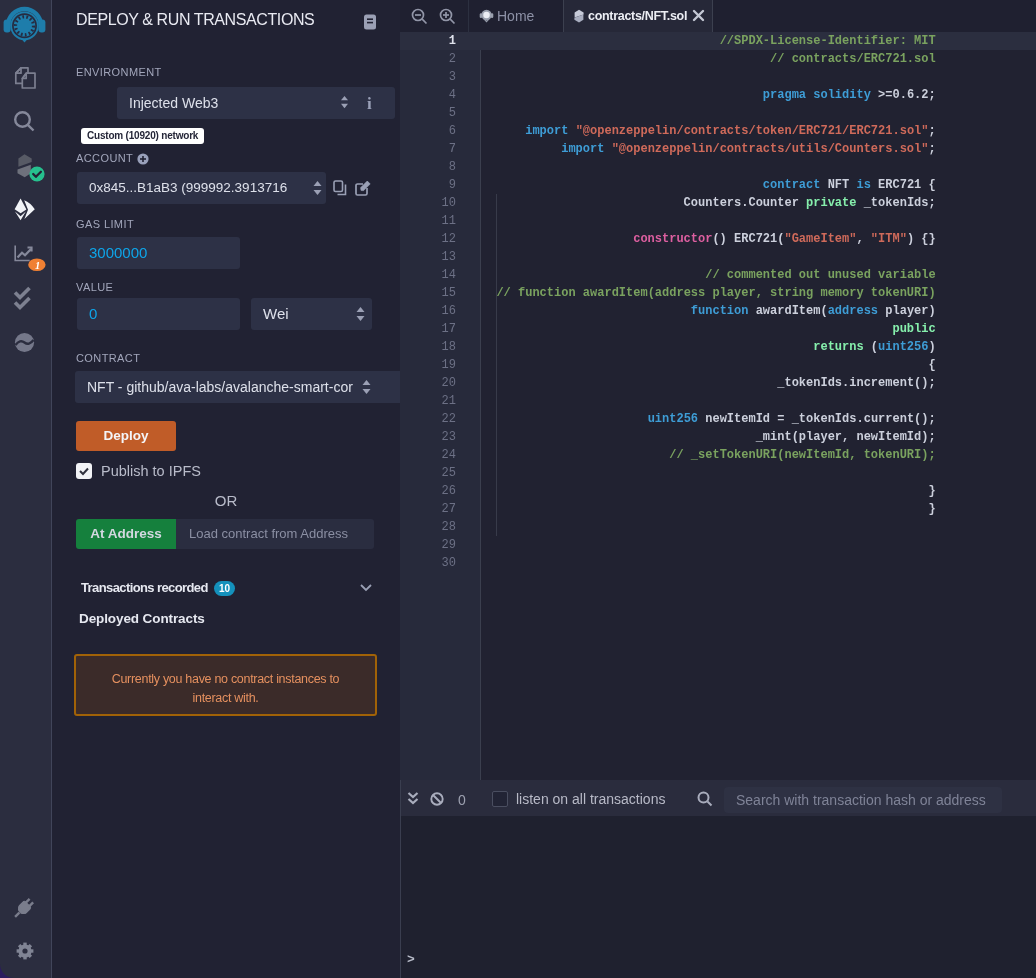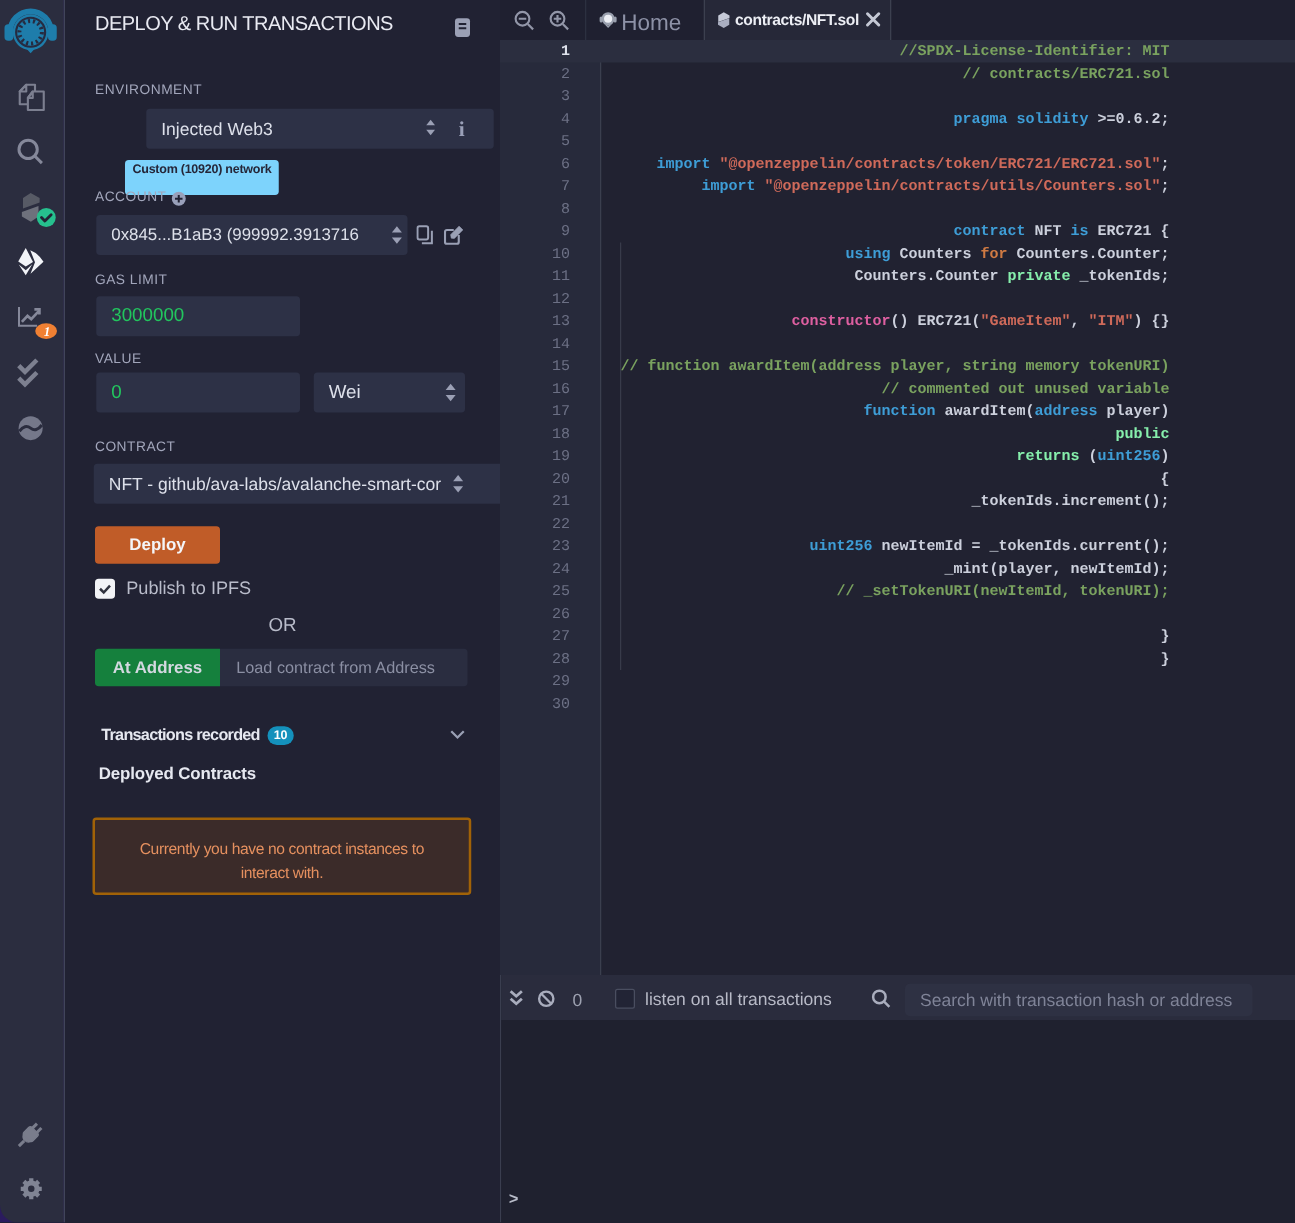--- a/index.html
+++ b/index.html
@@ -7,21 +7,21 @@
   .abs{position:absolute;}
   
   #railbg{left:0;top:0;width:52px;height:978px;background:#2b1b5e;}
   #rail{left:0;top:0;width:51px;height:978px;background:#2b2d3f;border-bottom-left-radius:14px;}
   #railline{left:51px;top:0;width:1px;height:978px;background:#41455a;}
   
   #panel{left:52px;top:0;width:348px;height:978px;background:#212233;}
   .ptitle{left:76px;top:11px;font-size:16px;color:#e9eaf2;letter-spacing:-0.4px;}
   .plabel{font-size:11px;color:#a2a6bb;letter-spacing:.4px;}
   .psel{background:#2d3146;border-radius:3px;color:#dde0ea;font-size:14px;line-height:32px;height:32px;padding-left:12px;box-sizing:border-box;white-space:nowrap;overflow:hidden;}
-  .pinput{background:#2d3146;border-radius:3px;color:#22c55e;font-size:15px;line-height:32px;height:32px;padding-left:12px;box-sizing:border-box;}
+  .pinput{background:#2d3146;border-radius:3px;color:#0ea5e9;font-size:15px;line-height:32px;height:32px;padding-left:12px;box-sizing:border-box;}
   .updown{position:absolute;top:50%;margin-top:-7px;width:9px;height:14px;}
   
   #main{left:400px;top:0;width:636px;height:978px;background:#212231;border-left:1px solid #3a3e4f;box-sizing:border-box;}
   #tabbar{left:400px;top:0;width:636px;height:32px;background:#1f2030;}
   #activetab{left:563px;top:0;width:150px;height:32px;background:#262838;border-left:1px solid #3c404f;border-right:1px solid #3c404f;box-sizing:border-box;}
   #gutter{left:400px;top:32px;width:81px;height:748px;background:#272a3b;border-right:1px solid #3b3f4e;box-sizing:border-box;}
   #lnums div{height:18px;}
   #lnums{left:400px;top:32px;width:56px;text-align:right;font-family:"Liberation Mono",monospace;font-size:12px;line-height:18px;color:#6c7085;}
   #curline{left:400px;top:32px;width:636px;height:18px;background:#2b2e3f;}
   #code{left:482px;top:32px;font-family:"Liberation Mono",monospace;font-size:12px;font-weight:bold;color:#ccd0dc;text-align:right;}
@@ -119,21 +119,21 @@
   <line x1="5" y1="8.6" x2="11" y2="8.6" stroke="#212233" stroke-width="1.6"></line>
 </svg>
 
 <div class="abs plabel" style="left:76px;top:66px;">ENVIRONMENT</div>
 <div class="abs psel" style="left:77px;top:87px;width:278px;margin-left:40px;">Injected Web3</div>
 <svg class="abs updown" style="left:340px;top:95px;margin-top:0;" width="9" height="16" viewBox="0 0 9 16">
   <path d="M4.5,1 L8.5,6 H0.5 Z" fill="#9ba0b5"></path>
     <path d="M4.5,15 L8.5,10 H0.5 Z" fill="#9ba0b5"></path>
 </svg>
 <div class="abs" style="left:367px;top:94px;font-family:'Liberation Serif',serif;font-weight:bold;font-size:17px;color:#9aa0b8;">i</div>
-<div class="abs" style="left:100px;top:128px;height:28px;background:#7dd3fc;border-radius:3px;padding:0 6px;font-size:10px;letter-spacing:-0.2px;font-weight:bold;color:#252638;line-height:15px;">Custom (10920) network</div>
+<div class="abs" style="left:81px;top:128px;height:16px;background:#ffffff;border-radius:3px;padding:0 6px;font-size:10px;letter-spacing:-0.2px;font-weight:bold;color:#252638;line-height:15px;">Custom (10920) network</div>
 
 <div class="abs plabel" style="left:76px;top:152px;">ACCOUNT</div>
 <svg class="abs" style="left:137px;top:153px;" width="12" height="12" viewBox="0 0 12 12">
   <circle cx="6" cy="6" r="5.6" fill="#99a0ba"></circle>
   <line x1="3" y1="6" x2="9" y2="6" stroke="#212233" stroke-width="1.6"></line>
   <line x1="6" y1="3" x2="6" y2="9" stroke="#212233" stroke-width="1.6"></line>
 </svg>
 <div class="abs psel" style="left:77px;top:172px;width:249px;font-size:13.5px;padding-right:14px;">0x845...B1aB3 (999992.3913716</div>
 <svg class="abs" style="left:313px;top:180px;" width="9" height="16" viewBox="0 0 9 16">
   <path d="M4.5,1 L8.5,6 H0.5 Z" fill="#9ba0b5"></path>
@@ -202,21 +202,21 @@
       <line x1="35" y1="4" x2="35" y2="10"></line>
   </g>
 </svg>
 <svg class="abs" style="left:479px;top:8px;" width="15" height="15" viewBox="0 0 17 16">
   <rect x="0.8" y="5.4" width="2.8" height="5.4" rx="1.4" fill="#9aa0ae"></rect>
   <rect x="13.4" y="5.4" width="2.8" height="5.4" rx="1.4" fill="#9aa0ae"></rect>
   <circle cx="8.5" cy="7.4" r="5.9" fill="#9aa0ae"></circle>
   <circle cx="8.5" cy="7.4" r="3.7" fill="#eceef4"></circle>
   <path d="M4.6,11.8 L8.5,15.8 L12.4,11.8 L8.5,13.6 Z" fill="#9aa0ae"></path>
 </svg>
-<div class="abs" style="left:497px;top:8px;font-size:18px;color:#8d91a6;">Home</div>
+<div class="abs" style="left:497px;top:8px;font-size:14px;color:#8d91a6;">Home</div>
 <svg class="abs" style="left:573px;top:9px;" width="12" height="14" viewBox="0 0 12 14">
   <path d="M6,0.8 L10.6,3.4 V5.4 L1.6,8.6 V3.4 Z" fill="#c6cad8"></path>
   <path d="M6,13.4 L1.4,10.8 V8.8 L10.4,5.6 V10.8 Z" fill="#a9aec0"></path>
 </svg>
 <div class="abs" style="left:588px;top:9px;font-size:12.5px;letter-spacing:-0.3px;font-weight:bold;color:#eceef4;">contracts/NFT.sol</div>
 <svg class="abs" style="left:692px;top:9px;" width="13" height="13" viewBox="0 0 13 13">
   <path d="M2,2 L11,11 M11,2 L2,11" stroke="#c4c8d4" stroke-width="2.4" stroke-linecap="round"></path>
 </svg>
 
 <div class="abs" id="gutter"></div>
@@ -257,27 +257,26 @@
 <div class="abs" id="code">
     <div><span class="cmt">//SPDX-License-Identifier: MIT</span></div>
 <div><span class="cmt">// contracts/ERC721.sol</span></div>
 <div> </div>
 <div><span class="kw">pragma solidity</span> &gt;=0.6.2;</div>
 <div> </div>
 <div><span class="kw">import</span> <span class="str">"@openzeppelin/contracts/token/ERC721/ERC721.sol"</span>;</div>
 <div><span class="kw">import</span> <span class="str">"@openzeppelin/contracts/utils/Counters.sol"</span>;</div>
 <div> </div>
 <div><span class="kw">contract</span> NFT <span class="kw">is</span> ERC721 {</div>
-<div>  <span class="kw">using</span> Counters <span class="orn">for</span> Counters.Counter;</div>
 <div>  Counters.Counter <span class="grn">private</span> _tokenIds;</div>
 <div> </div>
 <div>  <span class="pnk">constructor</span>() ERC721(<span class="str">"GameItem"</span>, <span class="str">"ITM"</span>) {}</div>
 <div> </div>
+<div>  <span class="cmt">// commented out unused variable</span></div>
 <div>  <span class="cmt">// function awardItem(address player, string memory tokenURI)</span></div>
-<div>  <span class="cmt">// commented out unused variable</span></div>
 <div>  <span class="kw">function</span> awardItem(<span class="kw">address</span> player)</div>
 <div>    <span class="grn">public</span></div>
 <div>    <span class="grn">returns</span> (<span class="kw">uint256</span>)</div>
 <div>  {</div>
 <div>    _tokenIds.increment();</div>
 <div> </div>
 <div>    <span class="kw">uint256</span> newItemId = _tokenIds.current();</div>
 <div>    _mint(player, newItemId);</div>
 <div>    <span class="cmt">// _setTokenURI(newItemId, tokenURI);</span></div>
 <div> </div>

